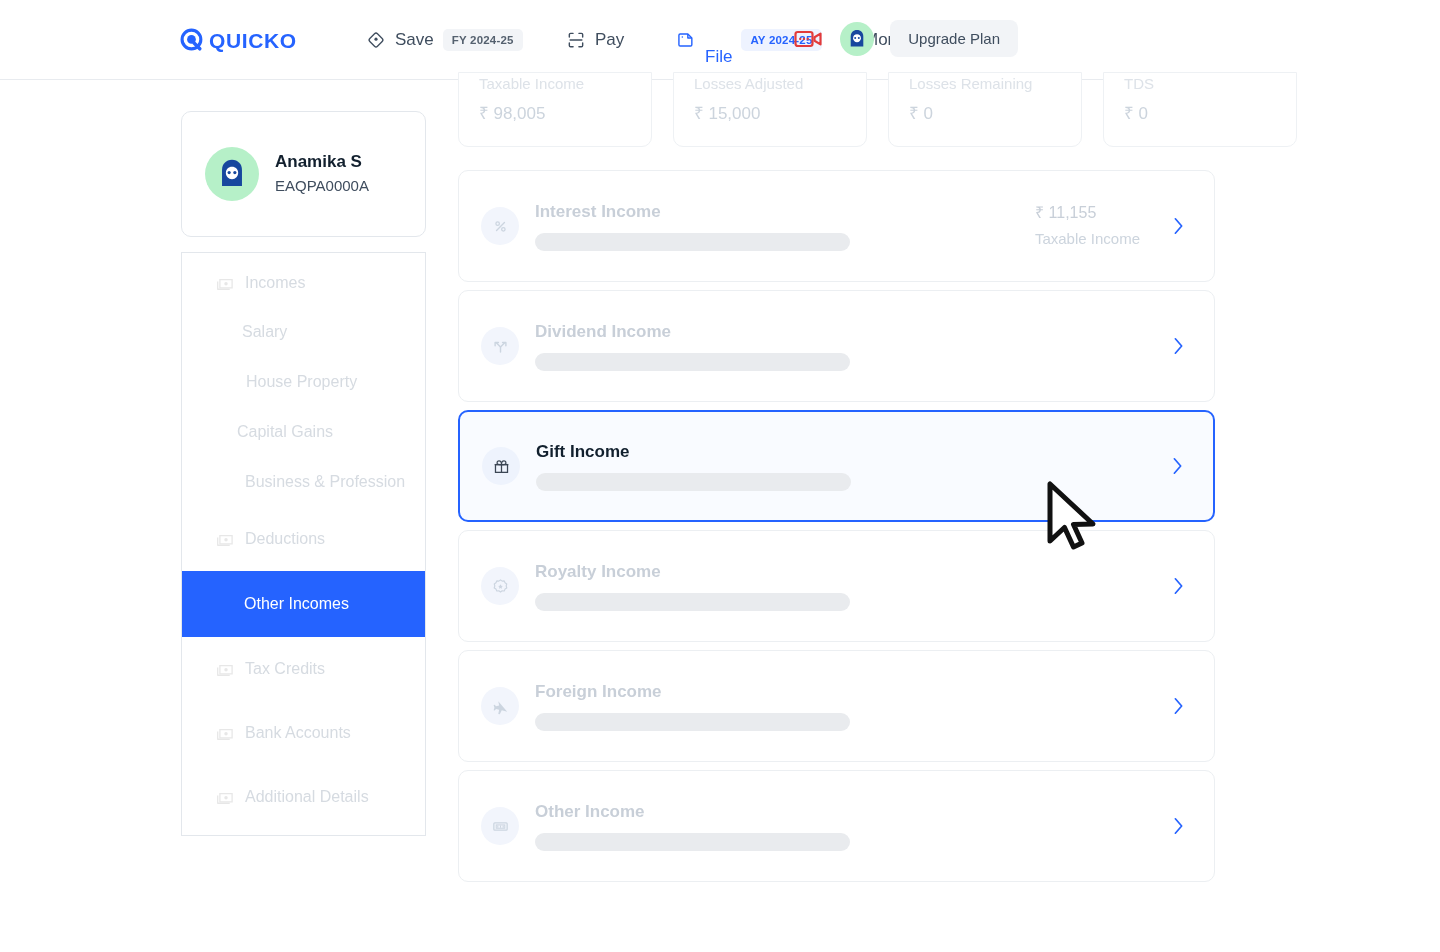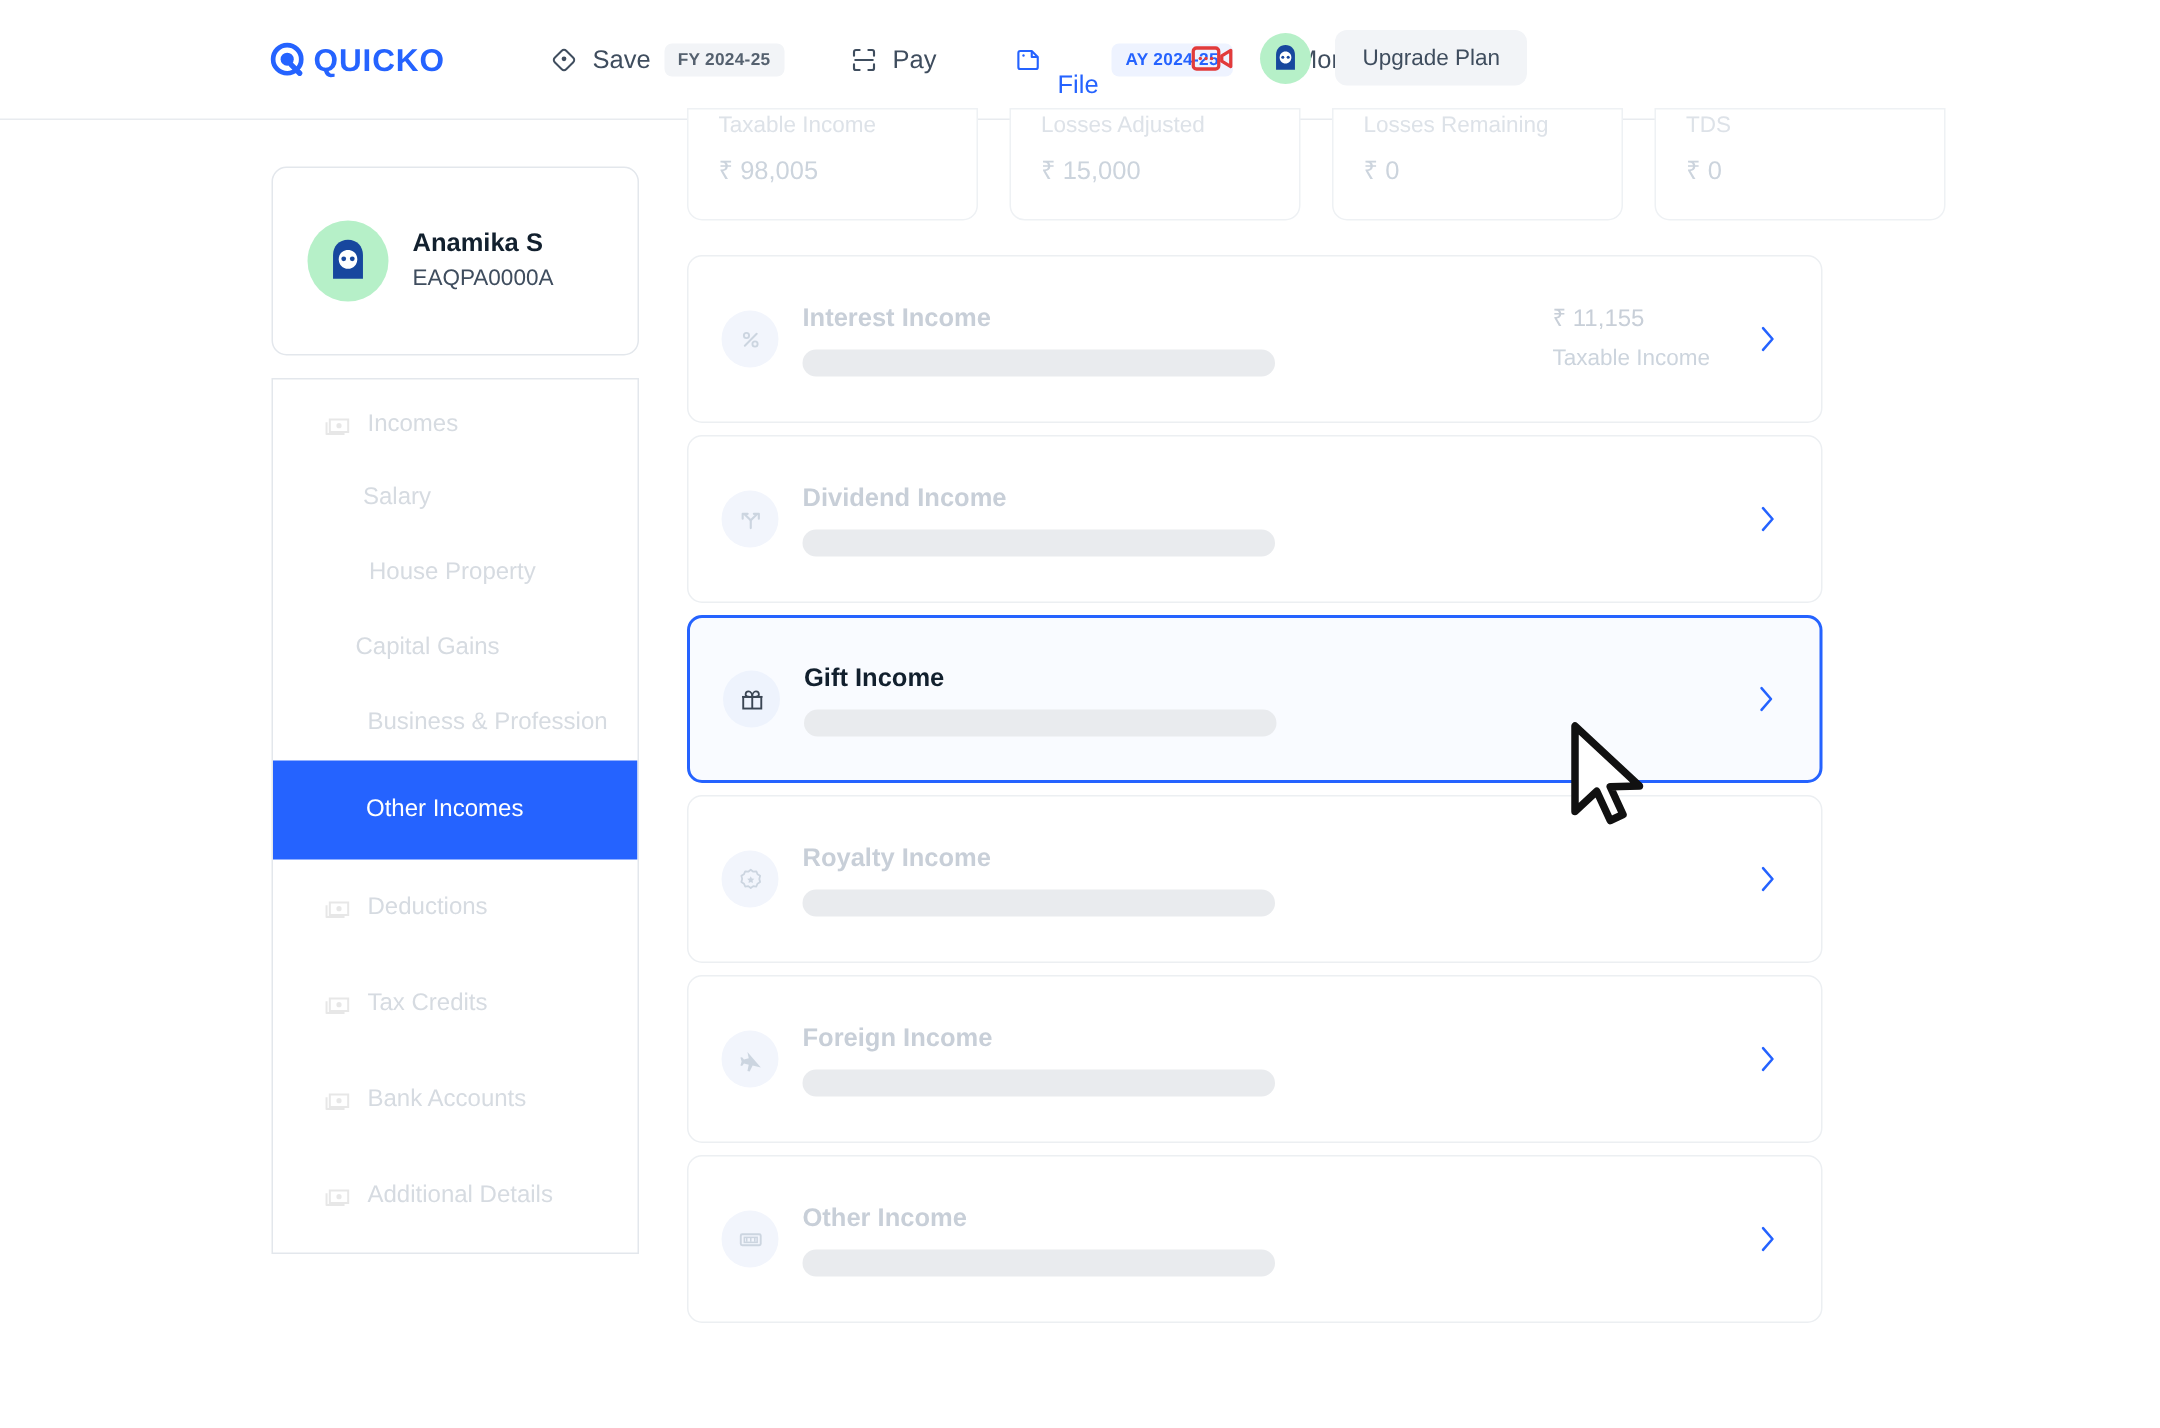--- a/index.html
+++ b/index.html
@@ -268,31 +268,31 @@
         </div>
         <div class="menu-row faded" style="padding-left: 64px; height: 50px;">
           <span class="menu-label">House Property</span>
         </div>
         <div class="menu-row faded" style="padding-left: 55px; height: 50px;">
           <span class="menu-label">Capital Gains</span>
         </div>
         <div class="menu-row faded" style="padding-left: 63px; height: 50px;">
           <span class="menu-label">Business &amp; Profession</span>
         </div>
-        <div class="menu-row active" style="padding-left: 62px; height: 66px;">
-          <span class="menu-label" style="line-height: 66px;">Other Incomes</span>
-        </div>
         <div class="menu-row faded" style="height: 64px;">
           <svg class="menu-icon" width="19" height="19" viewBox="0 0 24 24">
             <path d="M6.2 7.2h15.4v10.4H6.2z" fill="none" stroke="#222" stroke-width="1.7"></path>
             <circle cx="13.9" cy="12.4" r="2.2" fill="#222"></circle>
             <path d="M3.4 9.4v9.9h15.2" fill="none" stroke="#222" stroke-width="1.7" stroke-linejoin="round"></path>
           </svg>
           <span class="menu-label">Deductions</span>
         </div>
+        <div class="menu-row active" style="padding-left: 62px; height: 66px;">
+          <span class="menu-label" style="line-height: 66px;">Other Incomes</span>
+        </div>
         <div class="menu-row faded" style="height: 64px;">
           <svg class="menu-icon" width="19" height="19" viewBox="0 0 24 24">
             <path d="M6.2 7.2h15.4v10.4H6.2z" fill="none" stroke="#222" stroke-width="1.7"></path>
             <circle cx="13.9" cy="12.4" r="2.2" fill="#222"></circle>
             <path d="M3.4 9.4v9.9h15.2" fill="none" stroke="#222" stroke-width="1.7" stroke-linejoin="round"></path>
           </svg>
           <span class="menu-label">Tax Credits</span>
         </div>
         <div class="menu-row faded" style="height: 64px;">
           <svg class="menu-icon" width="19" height="19" viewBox="0 0 24 24">

